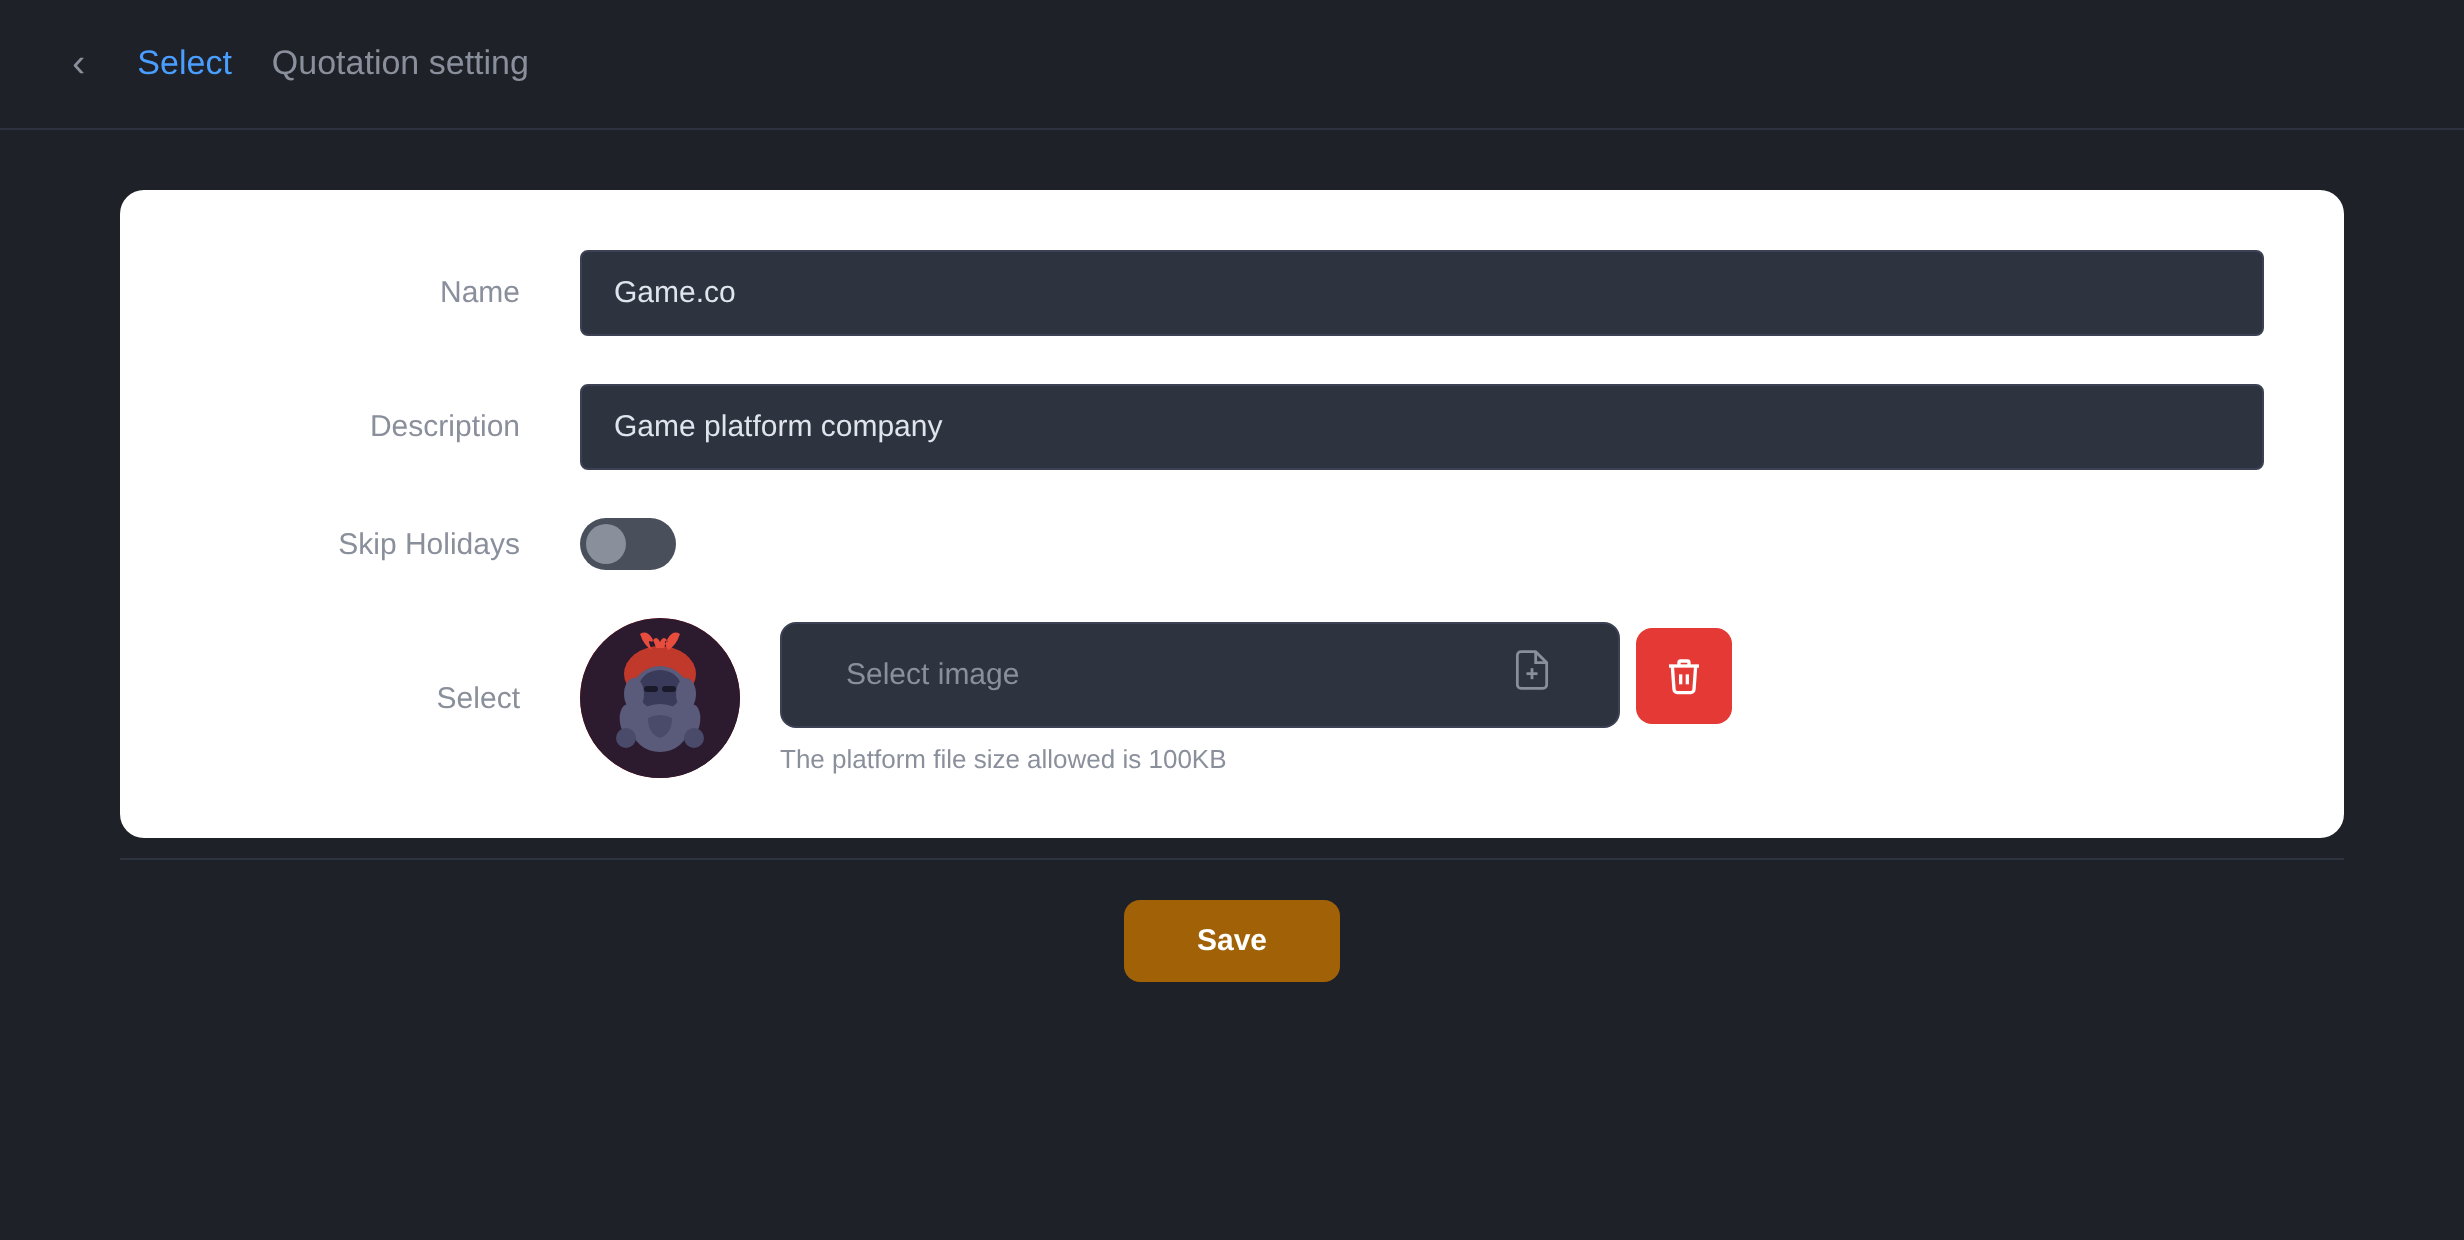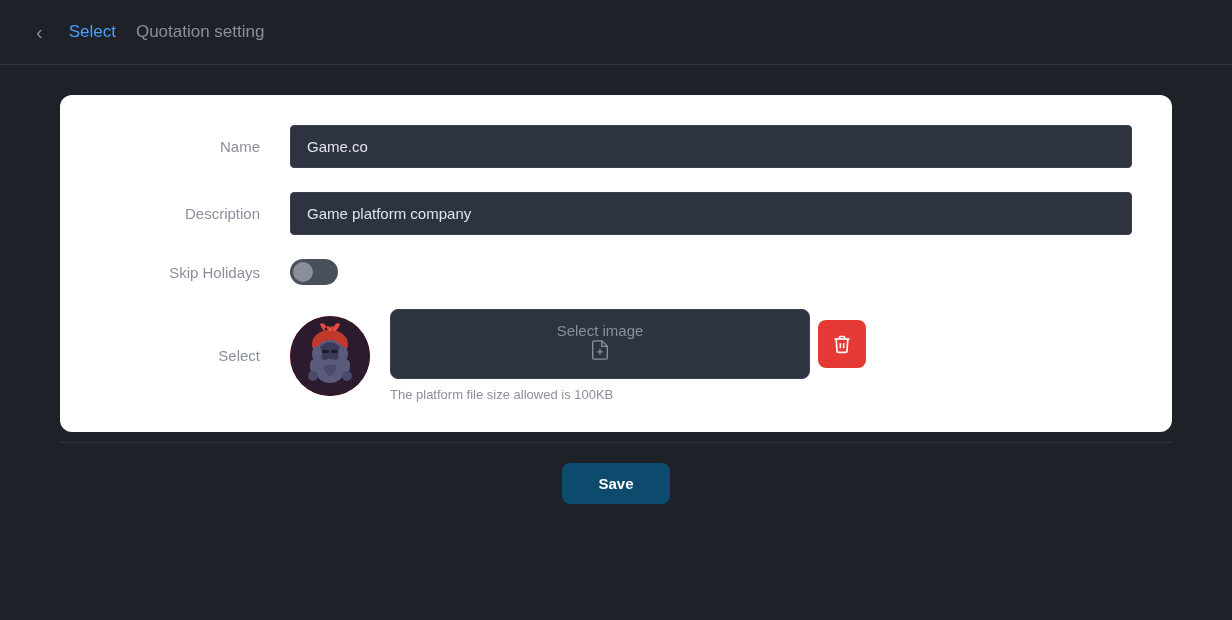--- a/index.html
+++ b/index.html
@@ -147,29 +147,28 @@
     .avatar-input-row {
       display: flex;
       align-items: center;
       gap: 8px;
     }
 
     .file-input-box {
       background-color: #2e3340;
       border: 1px solid #3c4254;
       border-radius: 8px;
-      padding: 12px 19px;
+      padding: 12px 32px;
       color: #8a8f9c;
       font-size: 15px;
       display: flex;
       align-items: center;
       justify-content: space-between;
       width: 420px;
       cursor: pointer;
-      flex-direction: column;
     }
 
     .file-input-box .file-icon {
       color: #8a8f9c;
       font-size: 18px;
     }
 
     .delete-btn {
       background-color: #e53935;
       border: none;
@@ -199,21 +198,21 @@
     
     .footer {
       display: flex;
       justify-content: center;
       align-items: center;
       gap: 16px;
       padding: 20px 0;
     }
 
     .btn-save {
-      background-color: #0c4a6e;
+      background-color: #a16207;
       color: white;
       border: none;
       border-radius: 8px;
       padding: 12px 36px;
       font-size: 15px;
       font-weight: 600;
       cursor: pointer;
     }
 
     .btn-back {

